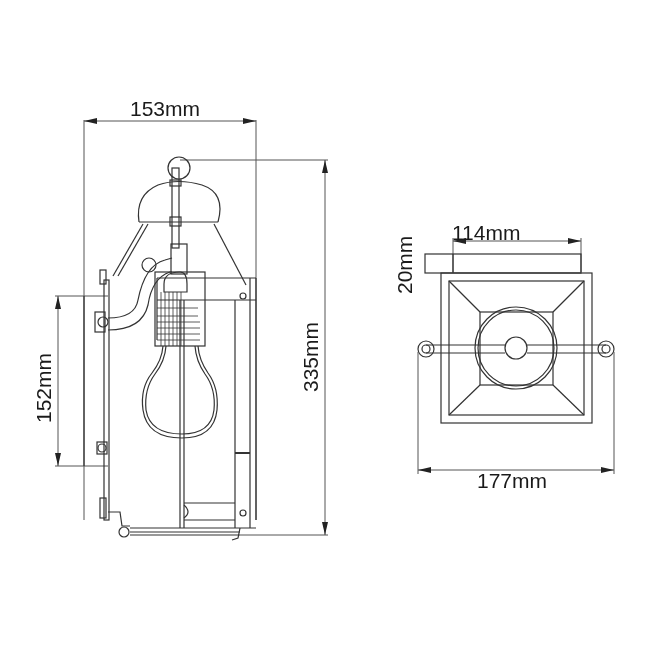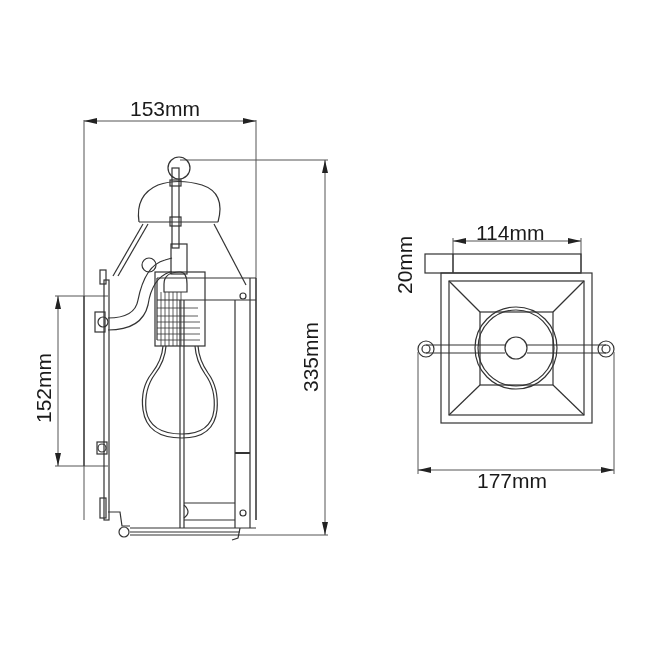--- a/index.html
+++ b/index.html
@@ -181,18 +181,18 @@
       </g>
     </g>
   </svg>
 
   <div class="dim-label" style="left:130px; top:98px;">153mm</div>
 
   <div class="dim-label vert" style="left:300px; top:392px;">335mm</div>
 
   <div class="dim-label vert" style="left:33px; top:423px;">152mm</div>
 
-  <div class="dim-label" style="left:476px; top:222px;">114mm</div>
+  <div class="dim-label" style="left:452px; top:222px;">114mm</div>
 
   <div class="dim-label vert" style="left:394px; top:294px;">20mm</div>
 
   <div class="dim-label" style="left:477px; top:470px;">177mm</div>
 </div>
 
 </body></html>

